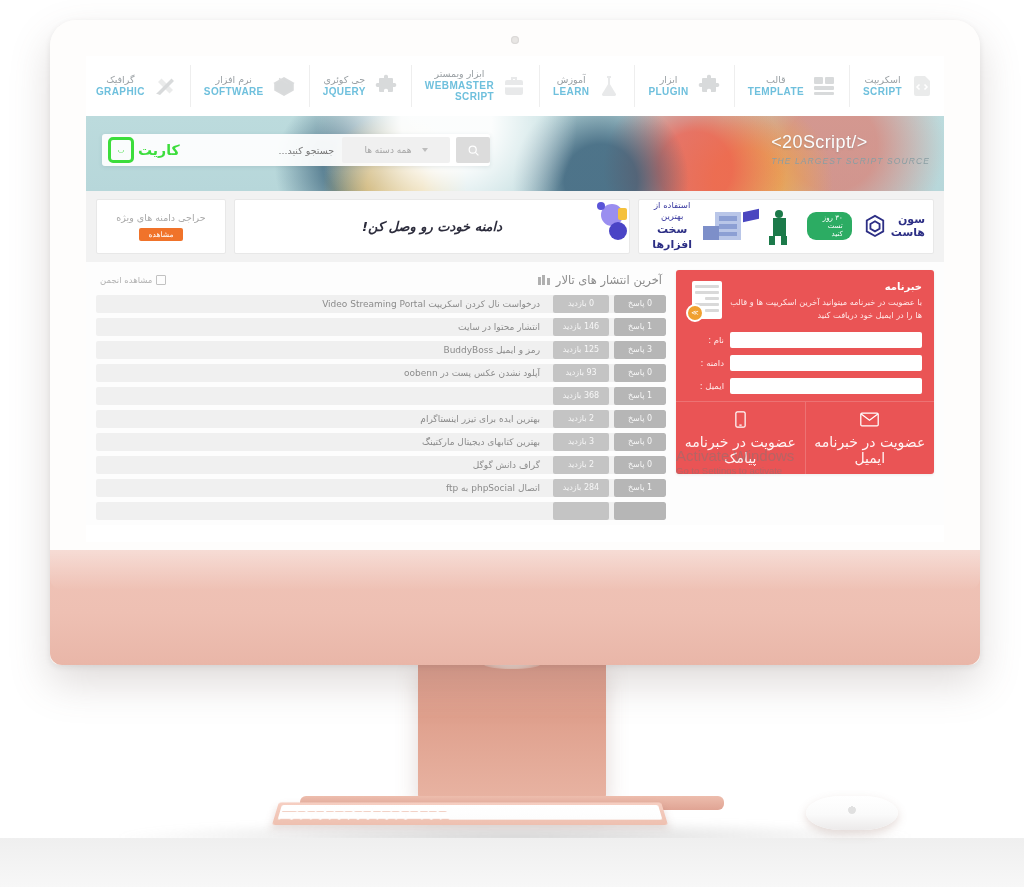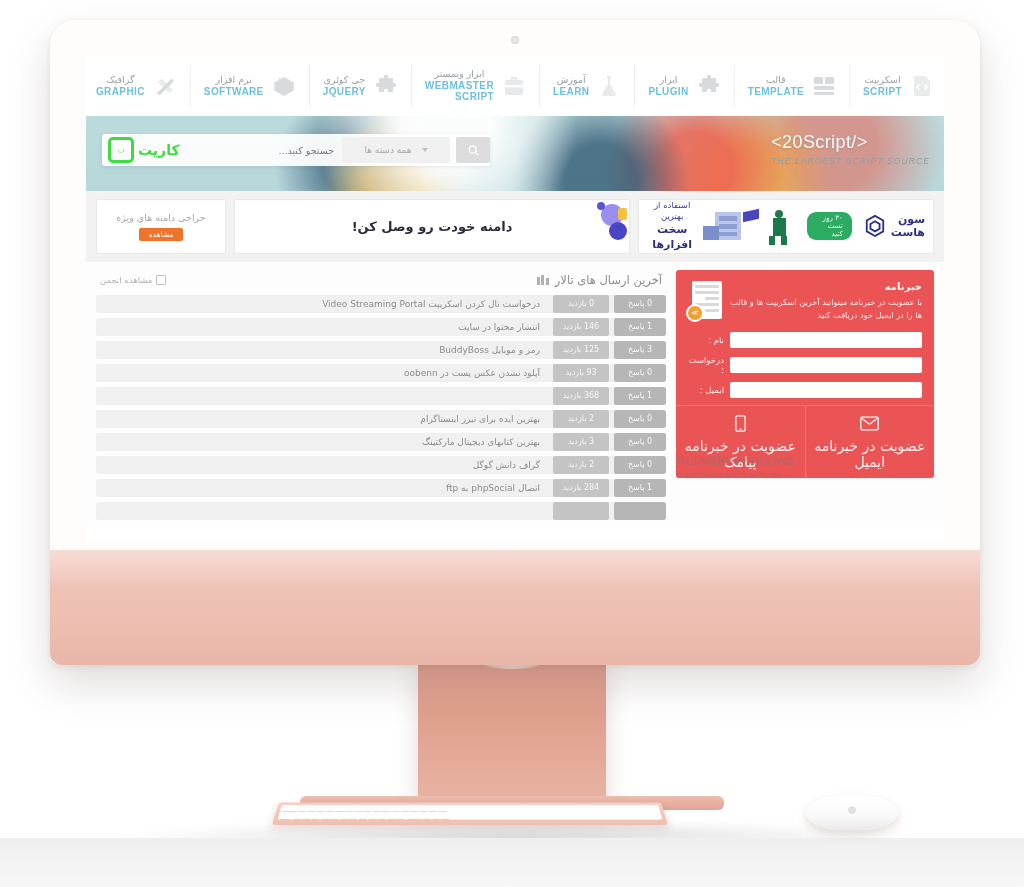--- a/index.html
+++ b/index.html
@@ -151,20 +151,21 @@
   .ad-domain-sale{
     width:128px;display:flex;flex-direction:column;align-items:center;justify-content:center;gap:5px;
   }
   .ads-t{font-size:9.5px;color:#a9a9a9;}
   .ads-btn{
     background:#f0732a;color:#ffffff;font-size:7.5px;padding:2px 10px;border-radius:2px;cursor:pointer;
   }
   .ad-connect{
     flex:1;display:flex;align-items:center;justify-content:center;position:relative;
     background:#ffffff;
+    font-style:italic;
   }
   .ad-connect-txt{font-size:13px;color:#2c2c3c;font-weight:bold;}
   .blob-a{position:absolute;right:6px;top:4px;width:22px;height:22px;border-radius:50%;background:#9a8ef0;}
   .blob-b{position:absolute;right:2px;top:22px;width:18px;height:18px;border-radius:50%;background:#4a44c6;}
   .blob-c{position:absolute;right:24px;top:2px;width:8px;height:8px;border-radius:50%;background:#5a54d8;}
   .blob-d{position:absolute;right:2px;top:8px;width:9px;height:12px;background:#f5c13c;border-radius:2px;}
   .ad-host{
     width:296px;display:flex;align-items:center;justify-content:space-between;
     padding:0 8px;box-sizing:border-box;background:#ffffff;
   }
@@ -511,21 +512,21 @@
                 <div class="news-rss">≫</div>
               </div>
             </div>
 
             <div class="nfield">
               <input class="ninput" type="text" style="">
               <span class="nlabel">نام :</span>
             </div>
             <div class="nfield">
               <input class="ninput" type="text" style="">
-              <span class="nlabel">درخواست :</span>
+              <span class="nlabel">دامنه :</span>
             </div>
             <div class="nfield">
               <input class="ninput" type="text" style="">
               <span class="nlabel">ایمیل :</span>
             </div>
 
             <div class="news-actions">
               <div class="nact">
                 <div class="nact-ico">
                   <svg viewBox="0 0 24 18" width="19" height="15">
@@ -549,21 +550,21 @@
             <div class="watermark">
               <div class="wm1">Activate Windows</div>
               <div class="wm2">Go to Settings to activate</div>
             </div>
           </div>
         </div>
 
         <div class="col-forum">
           <div class="forum-head">
             <div class="fh-right">
-              <span class="fh-title">آخرین ارسال های تالار</span>
+              <span class="fh-title">آخرین انتشار های تالار</span>
               <span class="fh-ico">
                   <i></i>
                   <i></i>
                   <i></i>
                 </span>
             </div>
             <div class="fh-link">
               <span class="fh-ext"></span>
               <span>مشاهده انجمن</span>
             </div>
@@ -575,21 +576,21 @@
             <span class="ftitle">درخواست نال کردن اسکریپت Video Streaming Portal</span>
           </div>
           <div class="frow">
             <span class="fbadge freplies">1 پاسخ</span>
             <span class="fbadge fviews">146 بازدید</span>
             <span class="ftitle">انتشار محتوا در سایت</span>
           </div>
           <div class="frow">
             <span class="fbadge freplies">3 پاسخ</span>
             <span class="fbadge fviews">125 بازدید</span>
-            <span class="ftitle">رمز و موبایل BuddyBoss</span>
+            <span class="ftitle">رمز و ایمیل BuddyBoss</span>
           </div>
           <div class="frow">
             <span class="fbadge freplies">0 پاسخ</span>
             <span class="fbadge fviews">93 بازدید</span>
             <span class="ftitle">آپلود نشدن عکس پست در oobenn</span>
           </div>
           <div class="frow">
             <span class="fbadge freplies">1 پاسخ</span>
             <span class="fbadge fviews">368 بازدید</span>
           </div>

